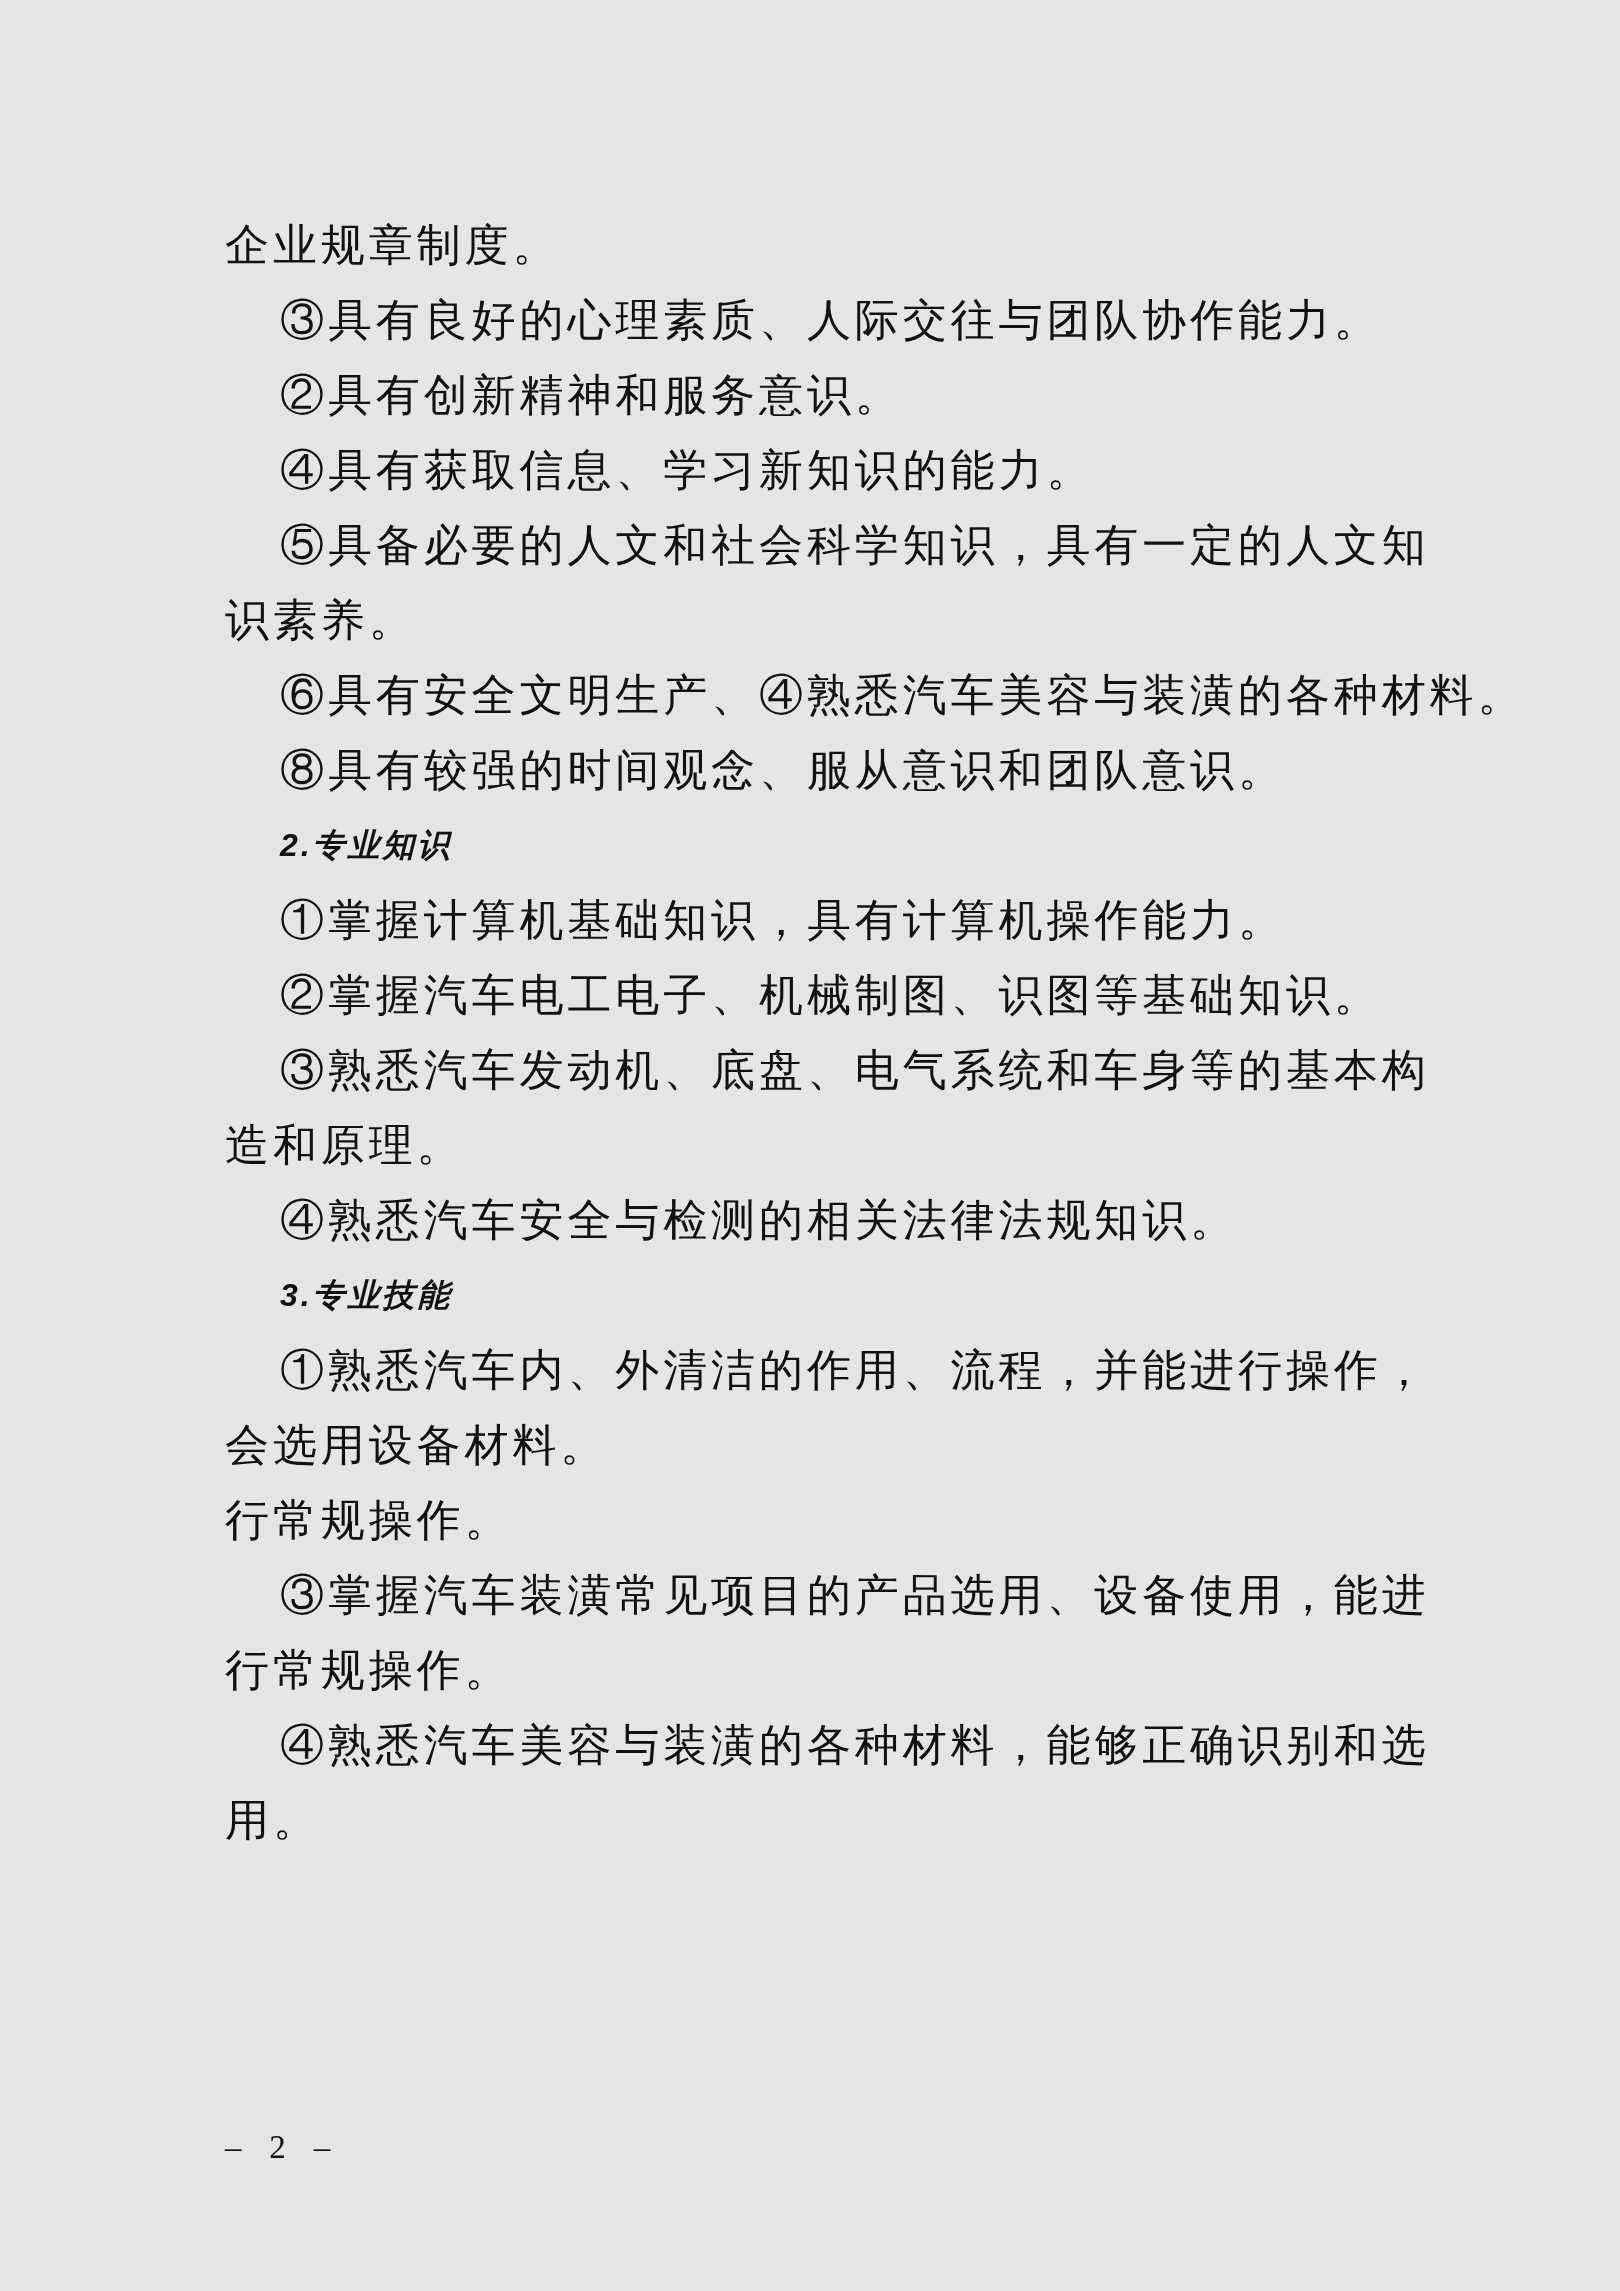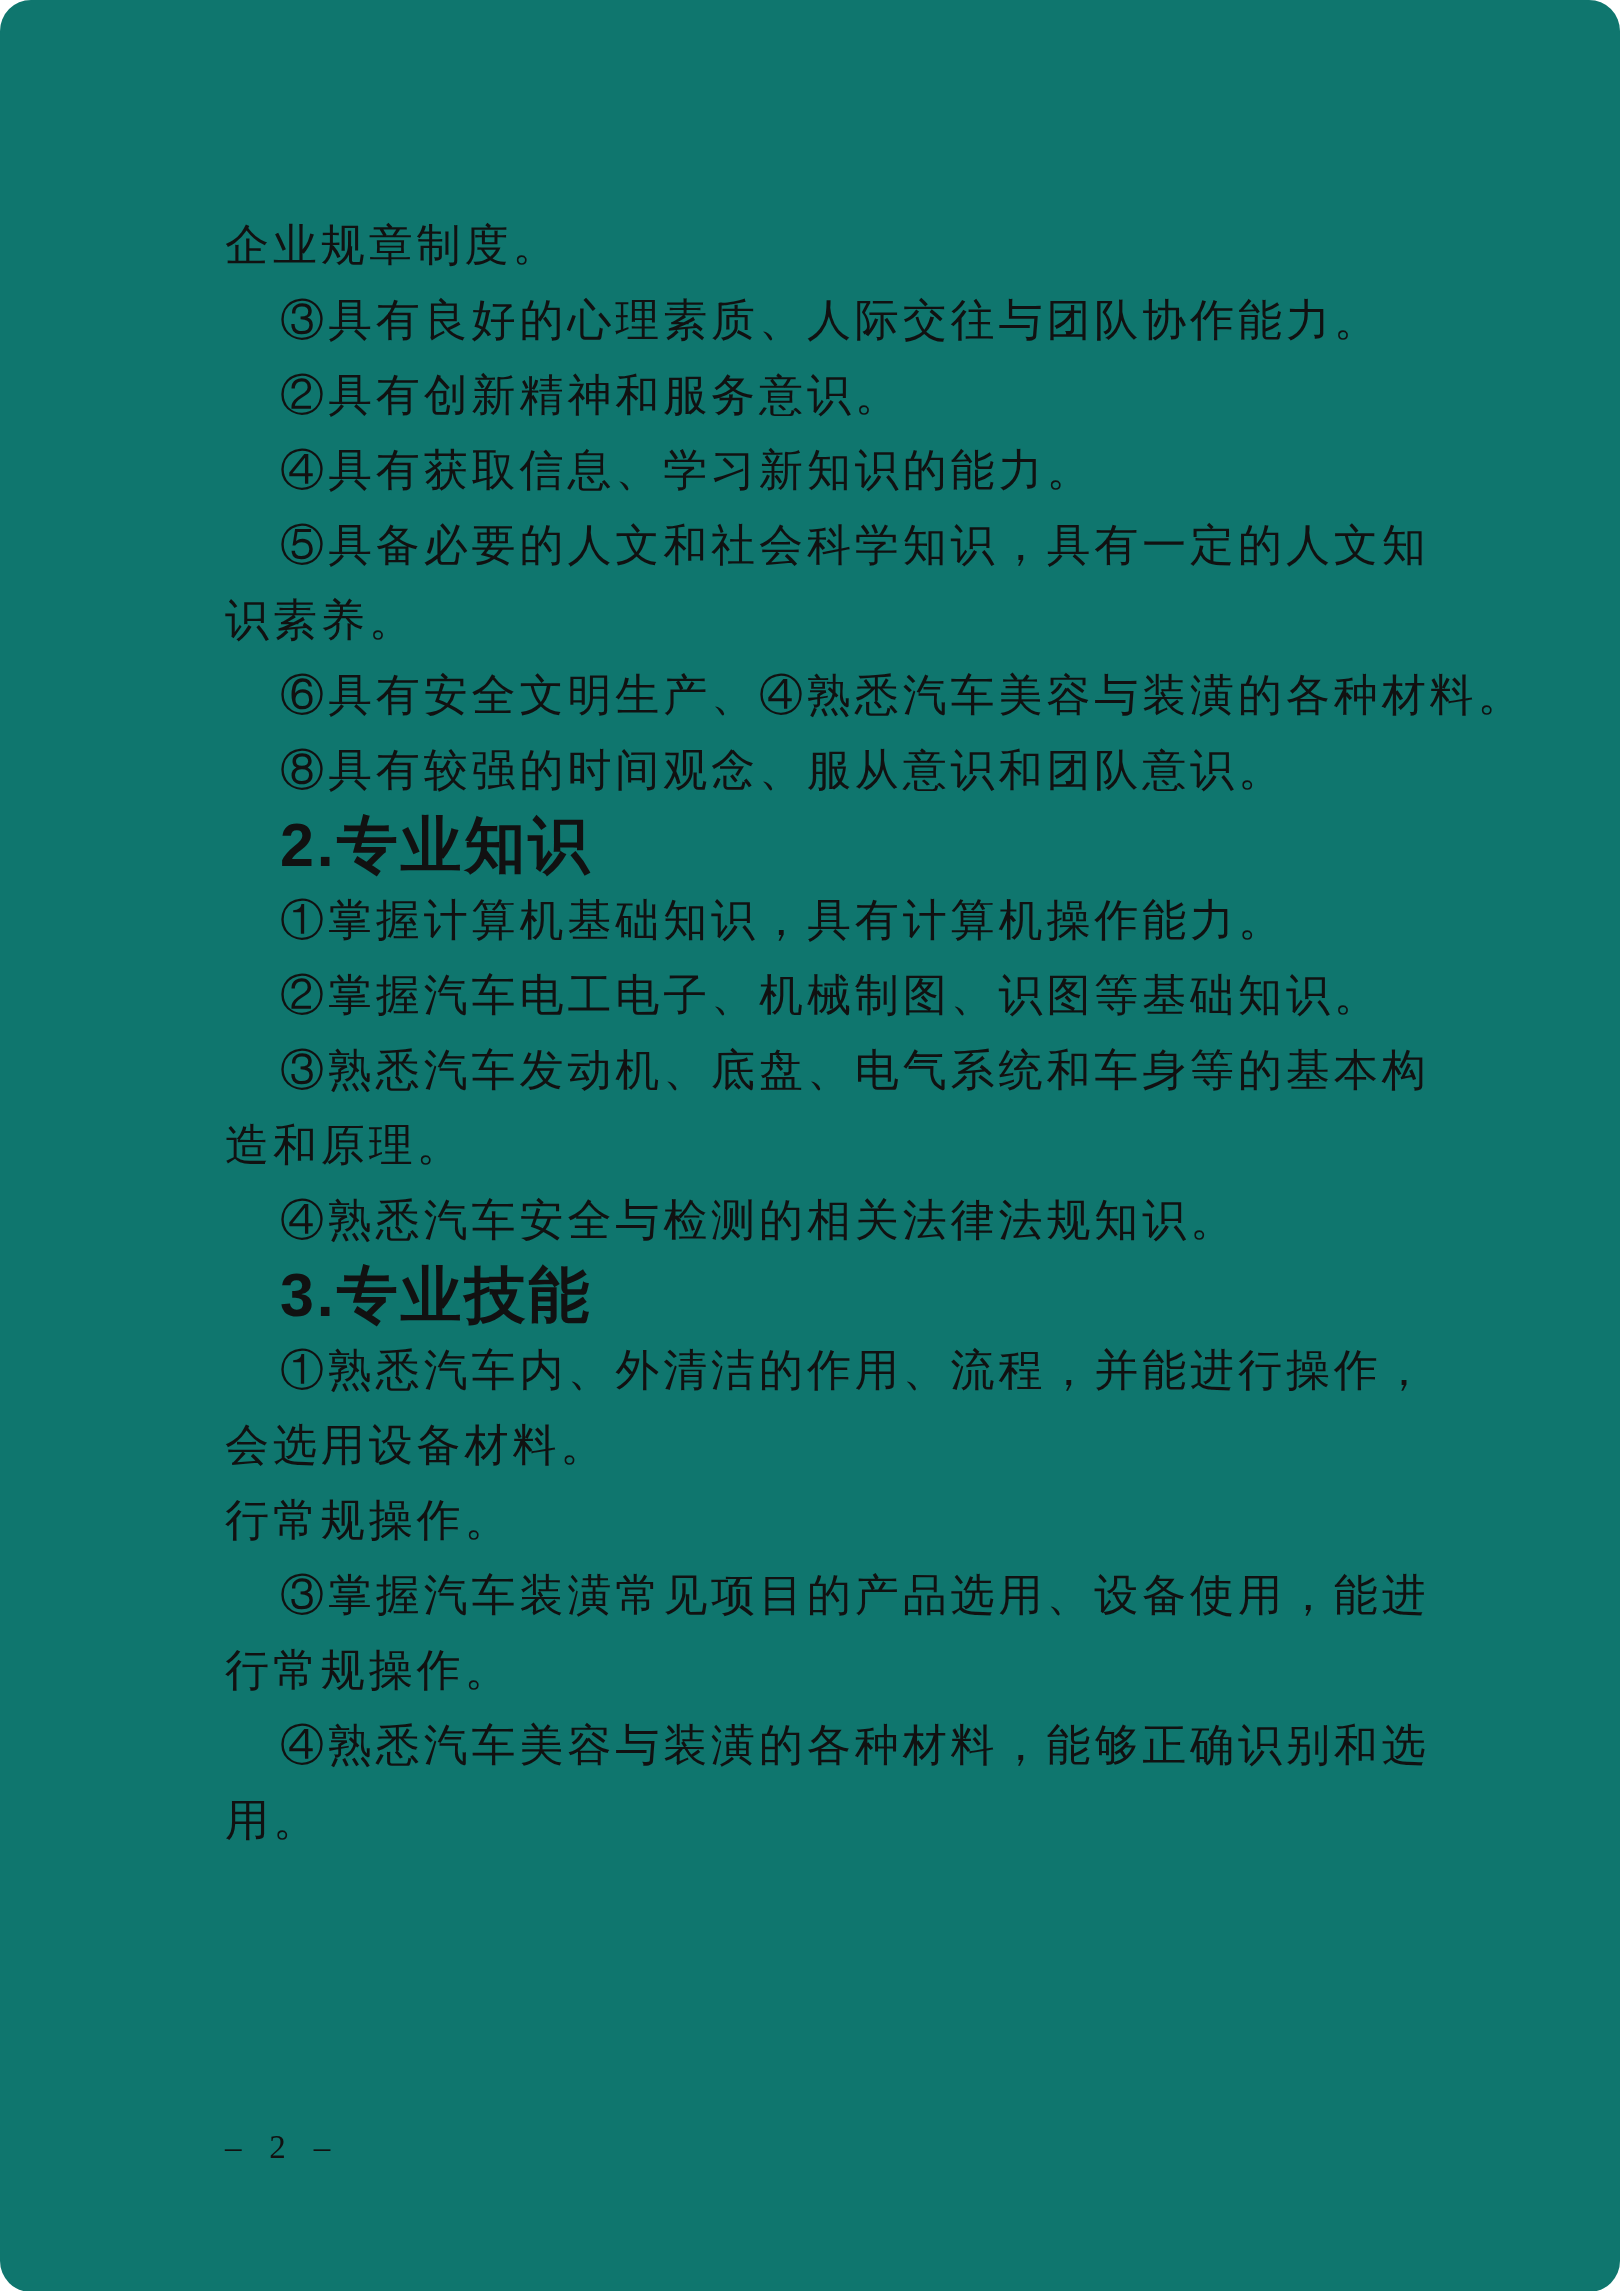--- a/index.html
+++ b/index.html
@@ -4,47 +4,47 @@
 <style>
   html, body {
     margin: 0;
     padding: 0;
     background: #ffffff;
   }
   .page {
     position: relative;
     width: 1620px;
     height: 2292px;
-    background: #0f766e;
+    background: #e5e5e5;
     overflow: hidden;
     font-family: "Liberation Serif", "DejaVu Serif", serif;
     color: #111111;
-    border-radius: 31px;
   }
   .doc-body {
     position: absolute;
     left: 225px;
     top: 208px;
     width: 1264px;
   }
   .line {
     height: 75px;
     line-height: 75px;
     font-size: 44px;
     letter-spacing: 3.9px;
     white-space: nowrap;
   }
   .indent {
     padding-left: 55px;
   }
   .heading {
     font-weight: bold;
     font-family: "Liberation Sans", "DejaVu Sans", sans-serif;
-    font-size: 61px;
+    font-size: 32px;
     letter-spacing: 2.9px;
+    font-style: italic;
   }
   .footer {
     position: absolute;
     left: 225px;
     top: 2129px;
     font-size: 33px;
     letter-spacing: 9.8px;
     color: #111111;
     font-family: "Liberation Serif", "DejaVu Serif", serif;
   }

